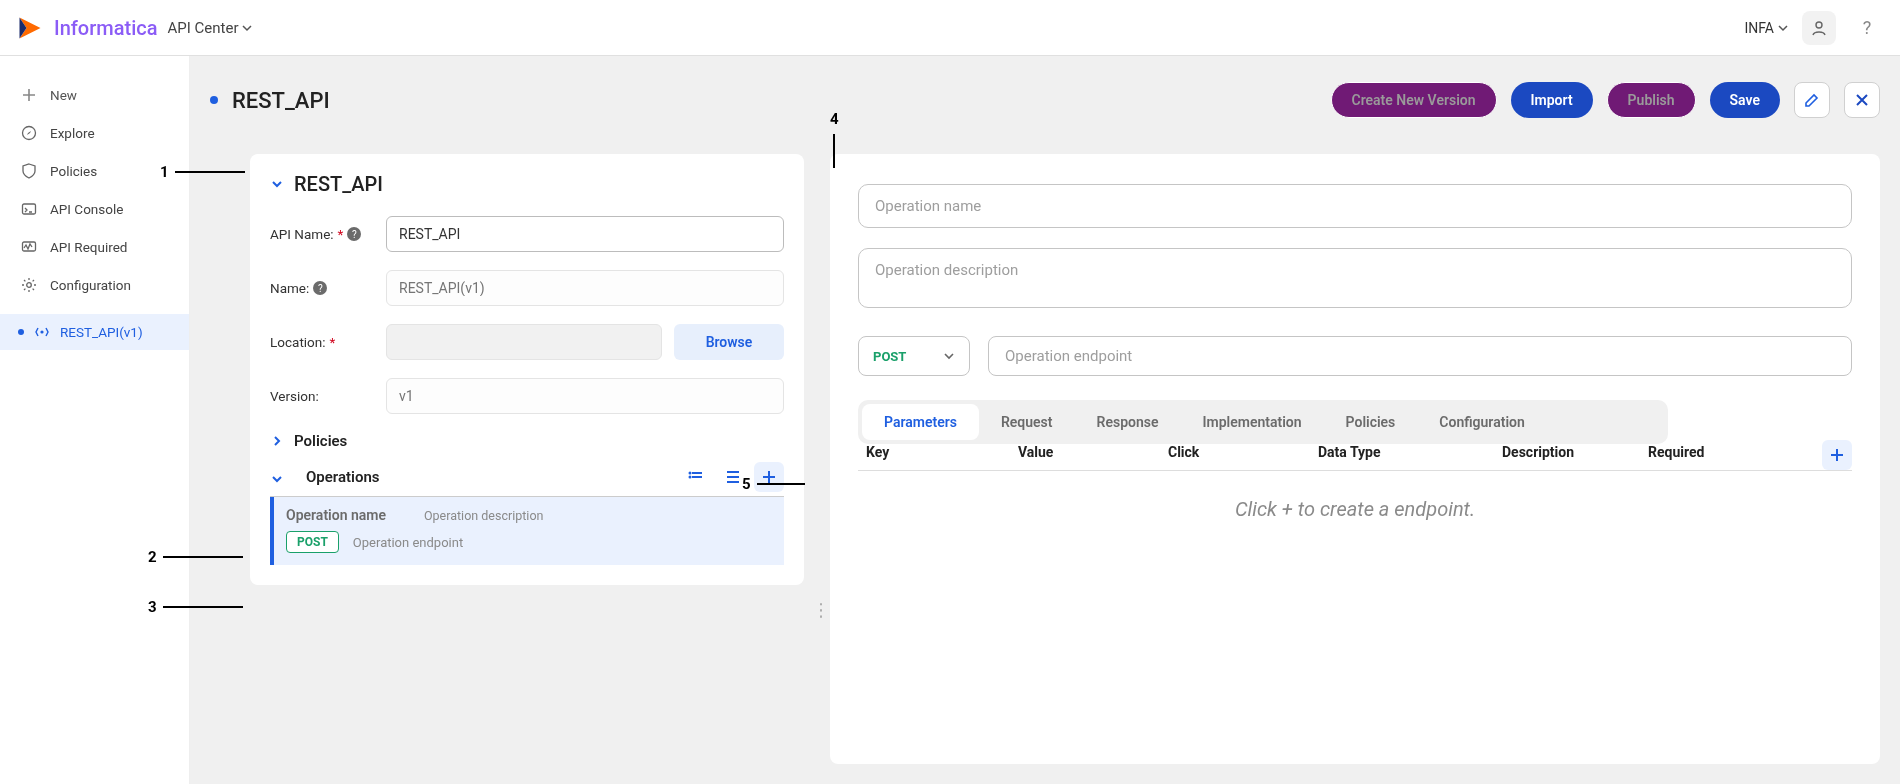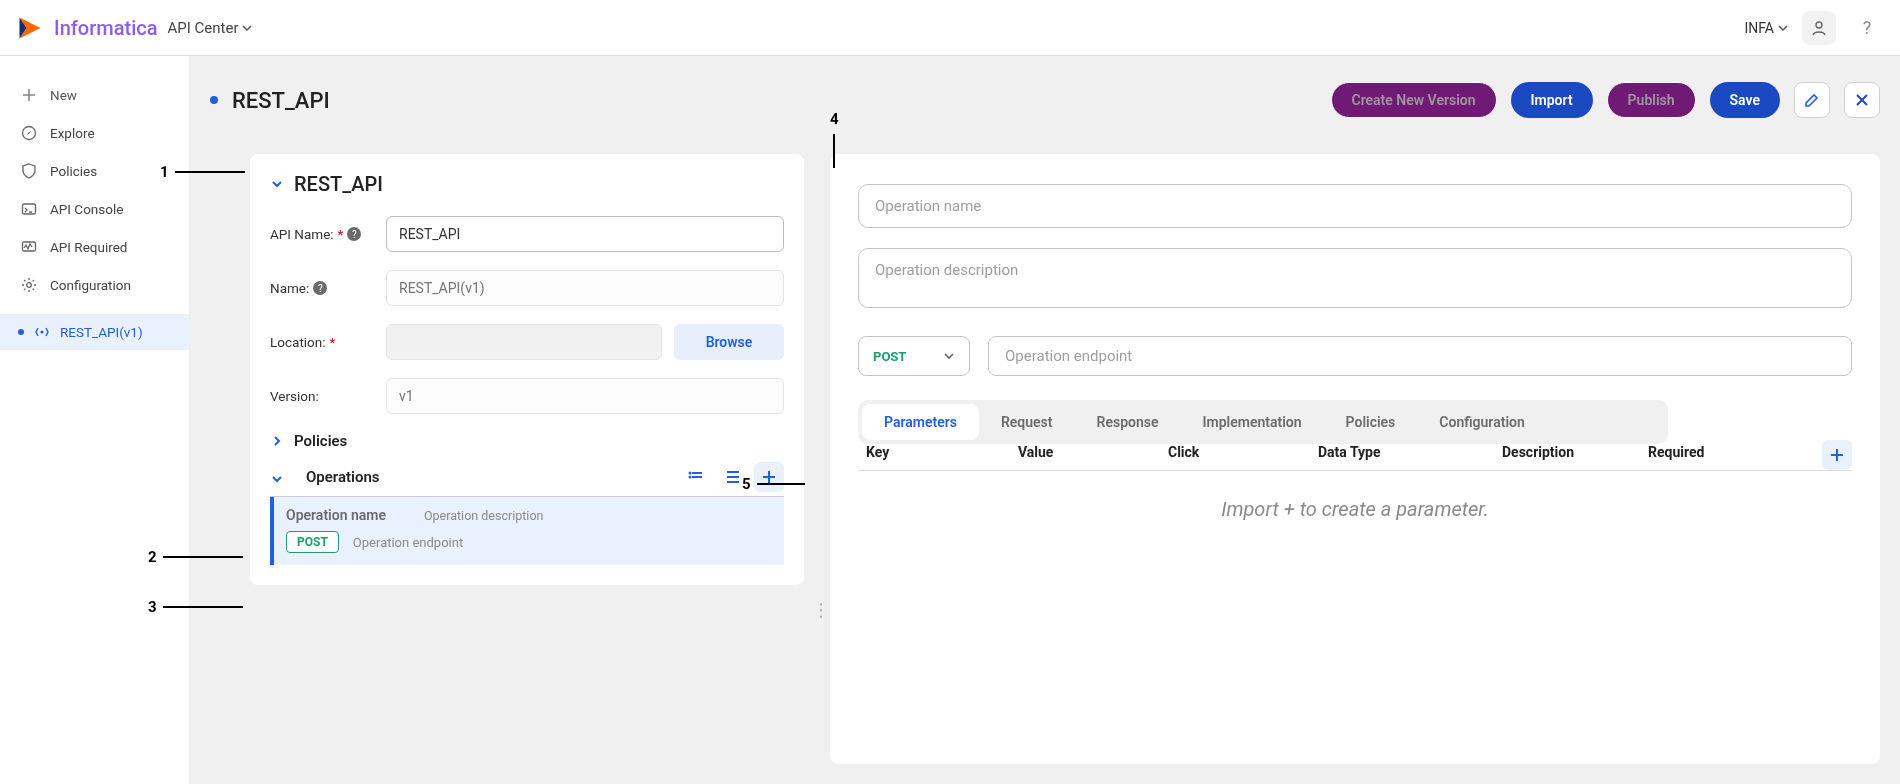--- a/index.html
+++ b/index.html
@@ -363,21 +363,21 @@
         <div class="ph type">Click</div>
         <div class="ph datatype">Data Type</div>
         <div class="ph desc">Description</div>
         <div class="ph req">Required</div>
         <div class="plus-sq">
           <svg width="16" height="16" viewBox="0 0 16 16">
               <path d="M8 2v12M2 8h12" stroke="#1f5fe0" stroke-width="2"></path>
             </svg>
         </div>
       </div>
-      <div class="empty-hint">Import + to create a parameter.</div>
+      <div class="empty-hint">Click + to create a endpoint.</div>
     </div>
   </div>
 
 </div>
 
 <div class="anno" style="left:160px; top:163px;">
   <span>1</span>
     <span class="line" style="width:70px"></span>
 </div>
 <div class="anno" style="left:148px; top:548px;">

